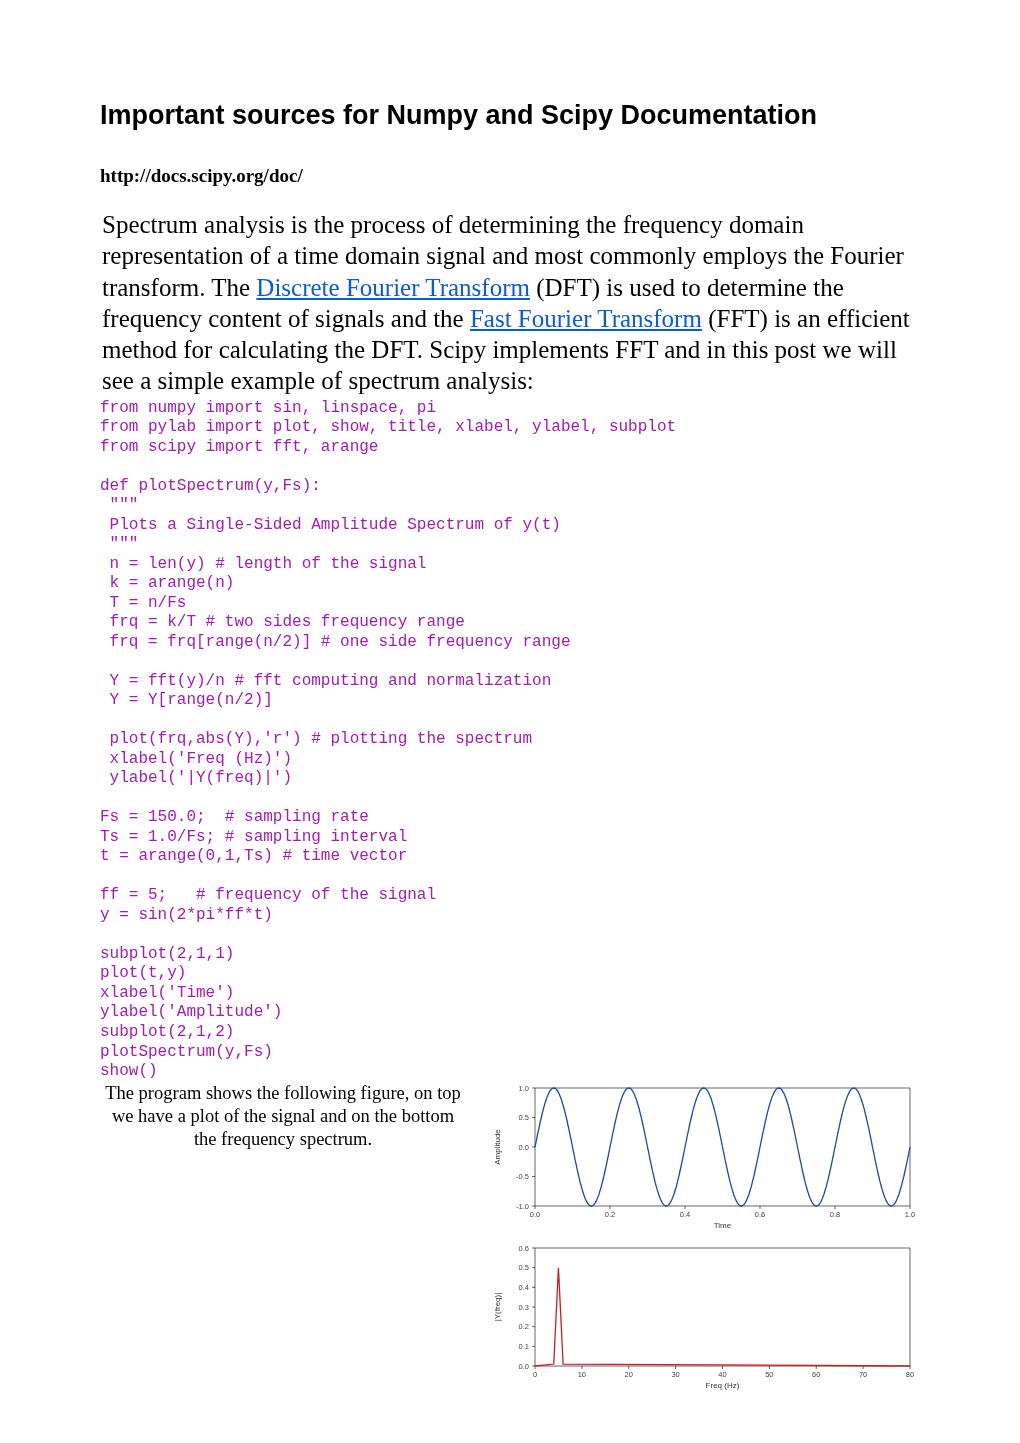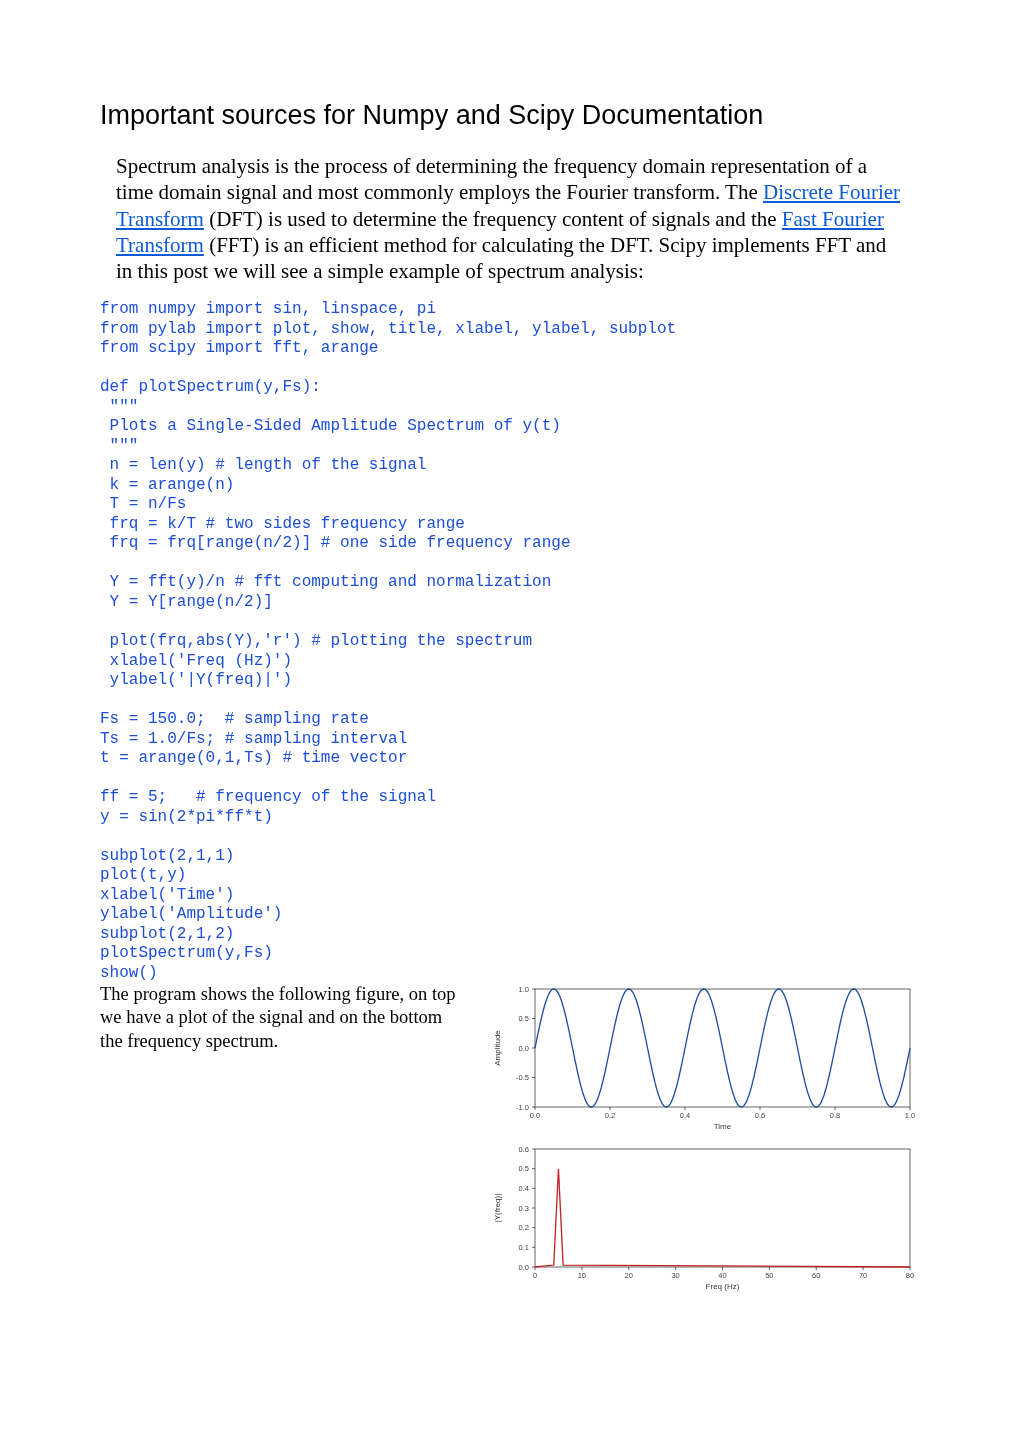--- a/index.html
+++ b/index.html
@@ -9,58 +9,59 @@
     background: #ffffff;
     color: #000000;
     width: 1020px;
   }
   .page {
     padding: 100px 100px 60px 100px;
   }
   h1 {
     font-family: Arial, Helvetica, sans-serif;
     font-size: 27px;
-    font-weight: normal;
-    margin: 0 0 22px 0;
+    font-weight: bold;
+    margin: 0 0 34px 0;
   }
   h2 {
     font-family: "Times New Roman", Times, serif;
     font-size: 19px;
     font-weight: bold;
     margin: 0 0 22px 0;
   }
   .intro {
-    font-size: 21px;
+    font-size: 25px;
     line-height: 1.25;
-    margin: 16px;
+    margin: 2px;
   }
   a.link {
     color: #0b5bd7;
     text-decoration: underline;
   }
   pre.code {
     font-family: "Courier New", Courier, monospace;
     font-size: 16px;
-    color: #1d4ed8;
+    color: #a21caf;
     white-space: pre;
     margin: 0;
     line-height: 1.22;
   }
   .bottom-wrap {
     display: flex;
     align-items: flex-start;
     gap: 14px;
   }
   .bottom-text {
     flex: 1;
   }
   .closing {
     font-size: 18.5px;
     line-height: 1.25;
     margin: 0;
+    text-align: center;
   }
   .chart {
     width: 440px;
     height: 320px;
     position: relative;
     margin-top: -6px;
   }
   .chart svg {
     width: 100%;
     height: 100%;
@@ -71,20 +72,21 @@
   .plot-line-red { stroke: #c32020; stroke-width: 1.3; fill: none; }
   .tick-label { font-family: Arial, sans-serif; font-size: 7.5px; fill: #444; }
   .axis-label { font-family: Arial, sans-serif; font-size: 8px; fill: #333; }
 </style>
 </head>
 <body>
 
 <div class="page">
   <h1>Important sources for Numpy and Scipy Documentation</h1>
 
+  <h2>http://docs.scipy.org/doc/</h2>
 
 
   <p class="intro">
     <span>Spectrum analysis is the process of determining the frequency domain representation of a time domain signal and most commonly employs the Fourier transform. The </span><a class="link" href="#">Discrete Fourier Transform</a><span> (DFT) is used to determine the frequency content of signals and the </span><a class="link" href="#">Fast Fourier Transform</a><span> (FFT) is an efficient method for calculating the DFT. Scipy implements FFT and in this post we will see a simple example of spectrum analysis:</span>
   </p>
 
   <pre class="code">from numpy import sin, linspace, pi
 from pylab import plot, show, title, xlabel, ylabel, subplot
 from scipy import fft, arange
 

